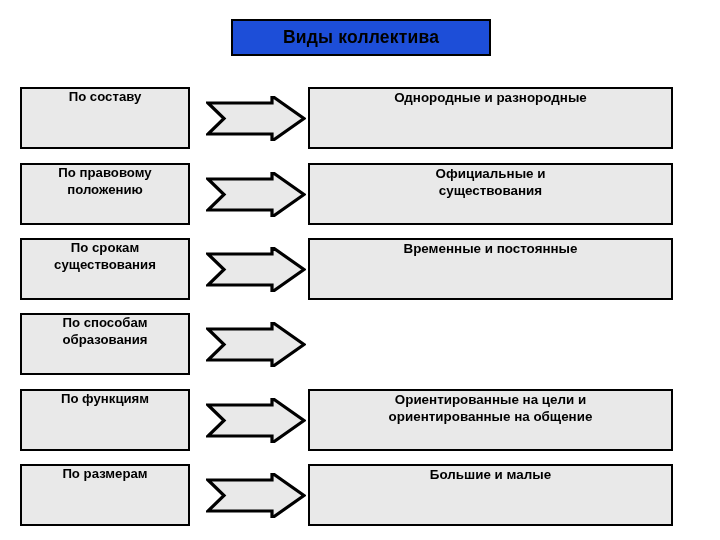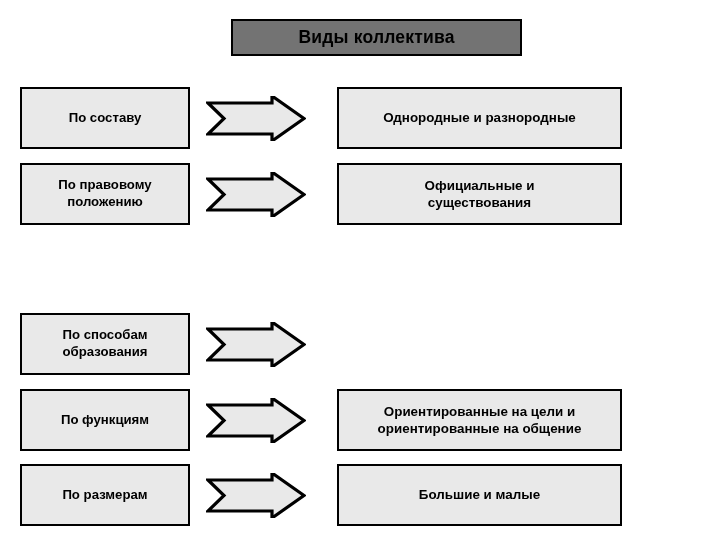--- a/index.html
+++ b/index.html
@@ -22,23 +22,23 @@
     top: 0;
     width: 720px;
     height: 540px;
   }
 
   
   .title-box {
     position: absolute;
     left: 231px;
     top: 19px;
-    width: 291px;
+    width: 260px;
     height: 37px;
-    background: #737373;
+    background: #1d4ed8;
     border: 2px solid #000000;
     box-sizing: border-box;
     display: flex;
     align-items: center;
     justify-content: center;
   }
   .title-text {
     font-size: 17.5px;
     font-weight: bold;
     letter-spacing: 0.2px;
@@ -55,34 +55,34 @@
   }
 
   .box {
     position: absolute;
     top: 0;
     height: 62px;
     background: #e9e9e9;
     border: 2px solid #000000;
     box-sizing: border-box;
     display: flex;
-    align-items: center;
+    align-items: flex-start;
     justify-content: center;
     text-align: center;
     padding: 0 6px;
   }
 
   .box-left {
     left: 20px;
     width: 170px;
   }
 
   .box-right {
-    left: 337px;
-    width: 285px;
+    left: 308px;
+    width: 365px;
   }
 
   .box-text {
     font-size: 13.2px;
     font-weight: bold;
     line-height: 1.28;
     white-space: pre-line;
   }
 
   .box-right .box-text {
@@ -135,20 +135,34 @@
       <svg viewBox="0 0 100 45" xmlns="http://www.w3.org/2000/svg">
         <polygon points="2,7 18,22.5 2,38 66,38 66,45 98,22.5 66,0 66,7" fill="#e9e9e9" stroke="#000000" stroke-width="3.2" stroke-linejoin="miter"></polygon>
       </svg>
     </div>
     <div class="box box-right">
       <span class="box-text">Официальные и
 существования</span>
     </div>
   </div>
 
+  <div class="row" style="top:238px;">
+    <div class="box box-left">
+      <span class="box-text">По срокам
+существования</span>
+    </div>
+    <div class="arrow-wrap">
+      <svg viewBox="0 0 100 45" xmlns="http://www.w3.org/2000/svg">
+        <polygon points="2,7 18,22.5 2,38 66,38 66,45 98,22.5 66,0 66,7" fill="#e9e9e9" stroke="#000000" stroke-width="3.2" stroke-linejoin="miter"></polygon>
+      </svg>
+    </div>
+    <div class="box box-right">
+      <span class="box-text">Временные и постоянные</span>
+    </div>
+  </div>
 
   <div class="row" style="top:313px;padding-left:28px;">
     <div class="box box-left">
       <span class="box-text">По способам
 образования</span>
     </div>
     <div class="arrow-wrap">
       <svg viewBox="0 0 100 45" xmlns="http://www.w3.org/2000/svg">
         <polygon points="2,7 18,22.5 2,38 66,38 66,45 98,22.5 66,0 66,7" fill="#e9e9e9" stroke="#000000" stroke-width="3.2" stroke-linejoin="miter"></polygon>
       </svg>

